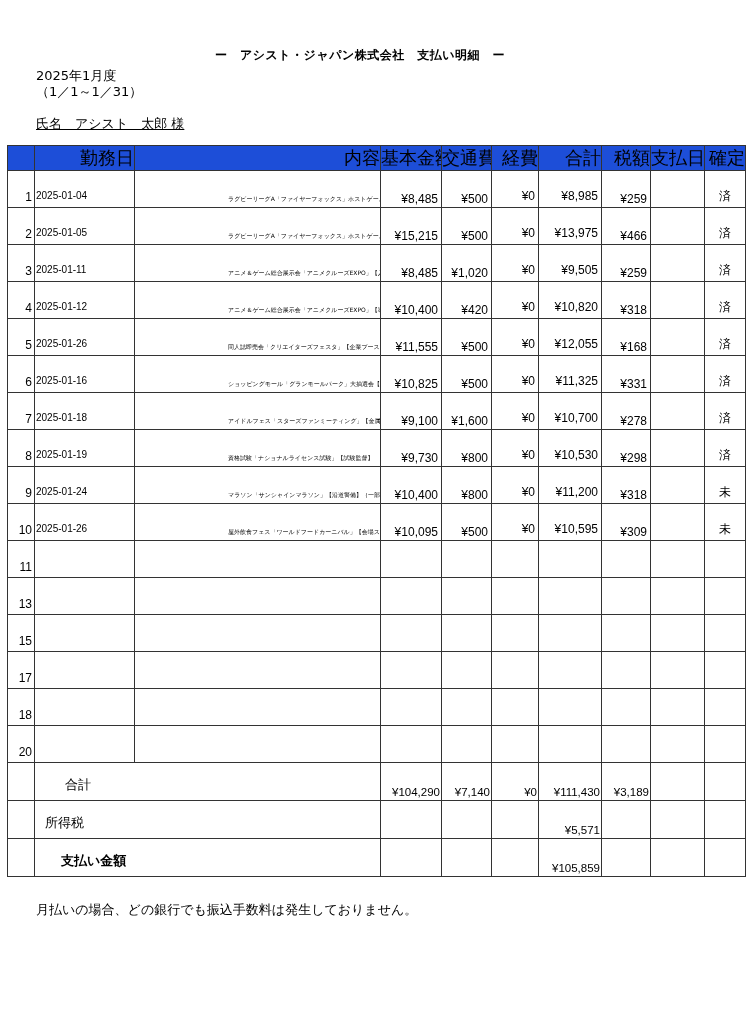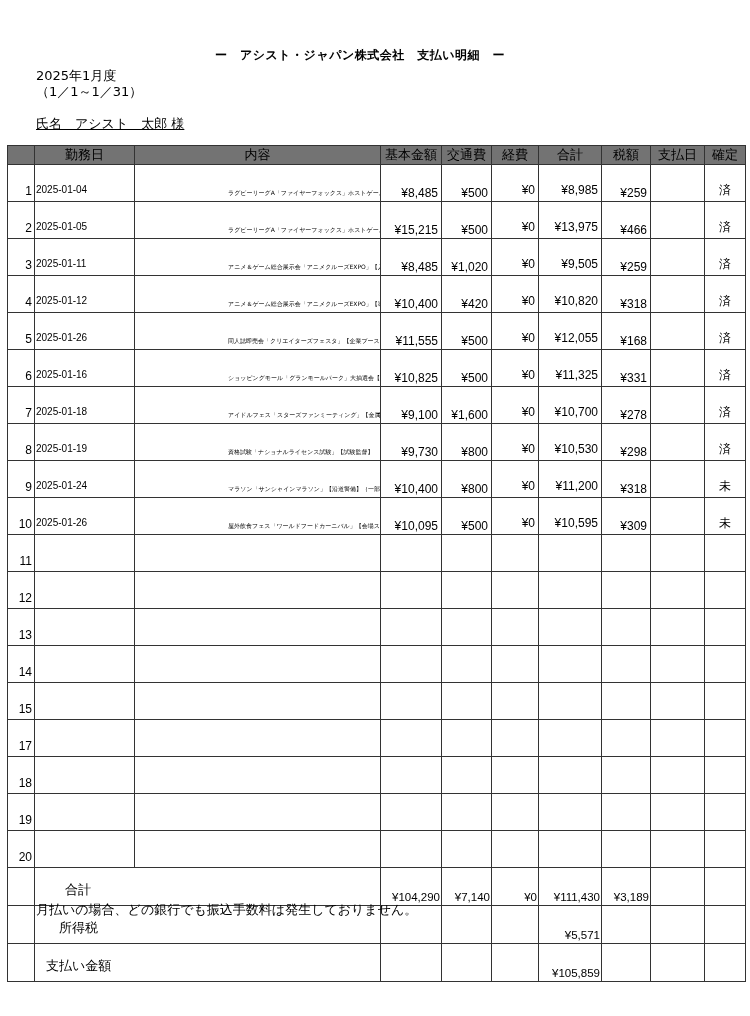--- a/index.html
+++ b/index.html
@@ -18,22 +18,22 @@
   }
   table.sheet {
     position: absolute; left: 7px; top: 145px;
     border-collapse: collapse; table-layout: fixed;
     font-family: "Liberation Sans", sans-serif;
   }
   table.sheet td, table.sheet th {
     border: 1px solid #333; padding: 0; overflow: hidden; white-space: nowrap;
   }
   table.sheet th {
-    background: #737373; font-weight: normal; font-size: 13px; height: 17px;
-    text-align: center; font-family: "DejaVu Sans", sans-serif;
+    background: #1d4ed8; font-weight: normal; font-size: 18px; height: 17px;
+    text-align: right; font-family: "DejaVu Sans", sans-serif;
   }
   table.sheet tr.row td { height: 30px; vertical-align: bottom; }
   td.no { text-align: right; font-size: 12px; padding-right: 2px !important; padding-bottom: 3px !important; }
   td.date { font-size: 10px; padding-left: 1px !important; padding-bottom: 6px !important; }
   td.content { font-size: 6px; padding-left: 93px !important; padding-bottom: 3px !important; font-family: "DejaVu Sans", sans-serif; }
   td.num { text-align: right; font-size: 12px; padding-right: 3px !important; padding-bottom: 1px !important; }
   td.num.hi { padding-bottom: 4px !important; }
   td.status { text-align: center; font-size: 12px; font-family: "DejaVu Sans", sans-serif; padding-bottom: 2px !important; }
   tr.total td { height: 30px; vertical-align: bottom; }
   td.label { font-family: "DejaVu Sans", sans-serif; font-size: 13px; vertical-align: middle !important; }
@@ -204,56 +204,32 @@
         <td class="content"></td>
         <td class="num"></td>
         <td class="num"></td>
         <td class="num hi"></td>
         <td class="num hi"></td>
         <td class="num"></td>
         <td class="num"></td>
         <td class="status"></td>
       </tr>
       <tr class="row">
-        <td class="no">12</td>
-        <td class="date"></td>
-        <td class="content"></td>
-        <td class="num"></td>
-        <td class="num"></td>
-        <td class="num hi"></td>
-        <td class="num hi"></td>
-        <td class="num"></td>
-        <td class="num"></td>
-        <td class="status"></td>
-      </tr>
-      <tr class="row">
         <td class="no">13</td>
         <td class="date"></td>
         <td class="content"></td>
         <td class="num"></td>
         <td class="num"></td>
         <td class="num hi"></td>
         <td class="num hi"></td>
         <td class="num"></td>
         <td class="num"></td>
         <td class="status"></td>
       </tr>
       <tr class="row">
-        <td class="no">14</td>
-        <td class="date"></td>
-        <td class="content"></td>
-        <td class="num"></td>
-        <td class="num"></td>
-        <td class="num hi"></td>
-        <td class="num hi"></td>
-        <td class="num"></td>
-        <td class="num"></td>
-        <td class="status"></td>
-      </tr>
-      <tr class="row">
         <td class="no">15</td>
         <td class="date"></td>
         <td class="content"></td>
         <td class="num"></td>
         <td class="num"></td>
         <td class="num hi"></td>
         <td class="num hi"></td>
         <td class="num"></td>
         <td class="num"></td>
         <td class="status"></td>
@@ -265,32 +241,20 @@
         <td class="num"></td>
         <td class="num"></td>
         <td class="num hi"></td>
         <td class="num hi"></td>
         <td class="num"></td>
         <td class="num"></td>
         <td class="status"></td>
       </tr>
       <tr class="row">
         <td class="no">18</td>
-        <td class="date"></td>
-        <td class="content"></td>
-        <td class="num"></td>
-        <td class="num"></td>
-        <td class="num hi"></td>
-        <td class="num hi"></td>
-        <td class="num"></td>
-        <td class="num"></td>
-        <td class="status"></td>
-      </tr>
-      <tr class="row">
-        <td class="no">19</td>
         <td class="date"></td>
         <td class="content"></td>
         <td class="num"></td>
         <td class="num"></td>
         <td class="num hi"></td>
         <td class="num hi"></td>
         <td class="num"></td>
         <td class="num"></td>
         <td class="status"></td>
       </tr>
@@ -312,32 +276,32 @@
         <td class="tnum" style="padding-bottom: 0px; margin-left: 24px;">¥104,290</td>
         <td class="tnum" style="padding-bottom: 0px;">¥7,140</td>
         <td class="tnum" style="padding-bottom: 0px;">¥0</td>
         <td class="tnum" style="padding-bottom: 0px;">¥111,430</td>
         <td class="tnum" style="padding-bottom: 0px;">¥3,189</td>
         <td class="tnum" style="padding-bottom: 0px;"></td>
         <td class="tnum" style="padding-bottom: 0px;"></td>
       </tr>
       <tr class="total">
         <td></td>
-        <td colspan="2" class="label" style="padding-left: 24px; vertical-align: top; padding-top: 7px;">所得税</td>
+        <td colspan="2" class="label" style="padding-left: 10px; vertical-align: top; padding-top: 7px;">所得税</td>
         <td class="tnum"></td>
         <td class="tnum"></td>
         <td class="tnum"></td>
         <td class="tnum">¥5,571</td>
         <td class="tnum"></td>
         <td class="tnum"></td>
         <td class="tnum"></td>
       </tr>
       <tr class="total">
         <td></td>
-        <td colspan="2" class="label" style="padding-left: 11px; vertical-align: top; padding-top: 7px;">支払い金額</td>
+        <td colspan="2" class="label" style="padding-left: 26px; vertical-align: top; padding-top: 7px; font-weight: bold;">支払い金額</td>
         <td class="tnum"></td>
         <td class="tnum"></td>
         <td class="tnum"></td>
         <td class="tnum">¥105,859</td>
         <td class="tnum"></td>
         <td class="tnum"></td>
         <td class="tnum"></td>
       </tr>
     </tbody>
 </table>

